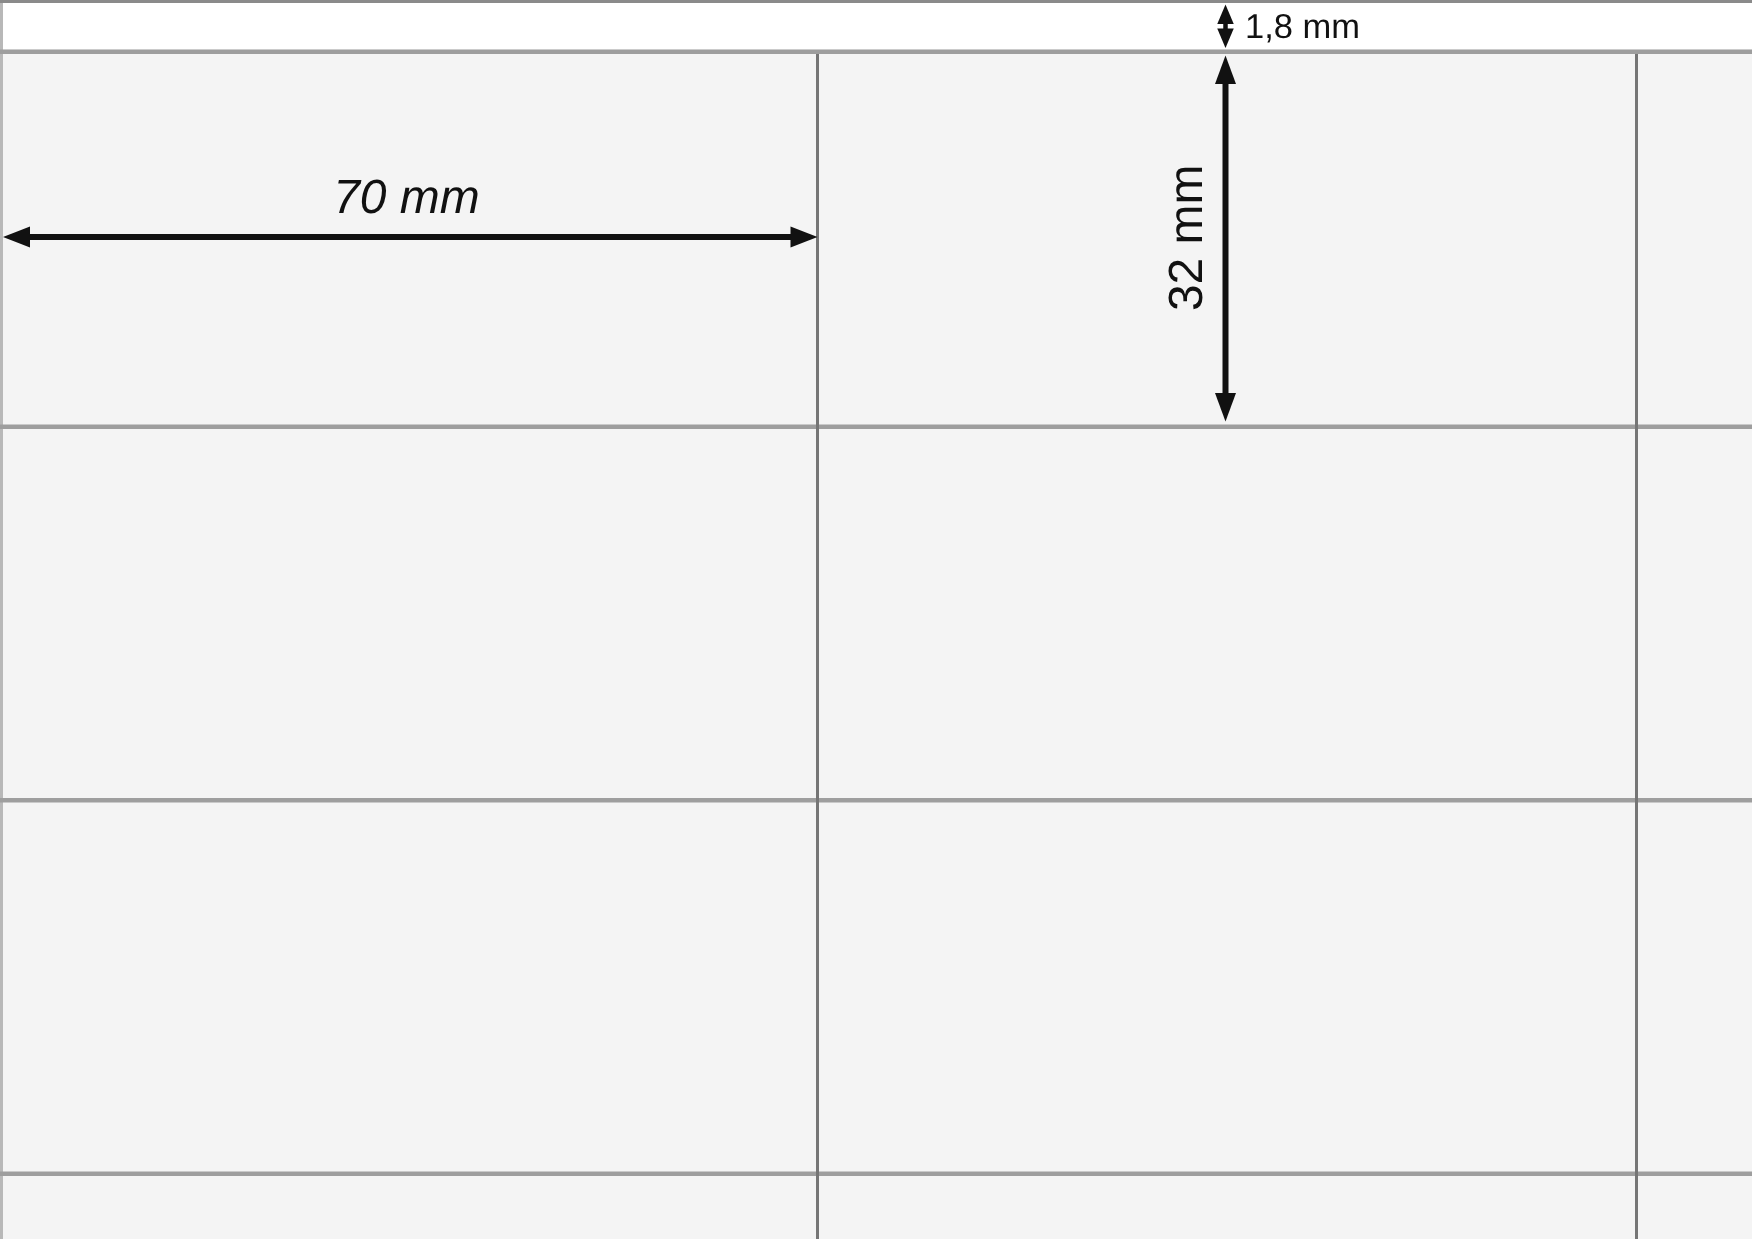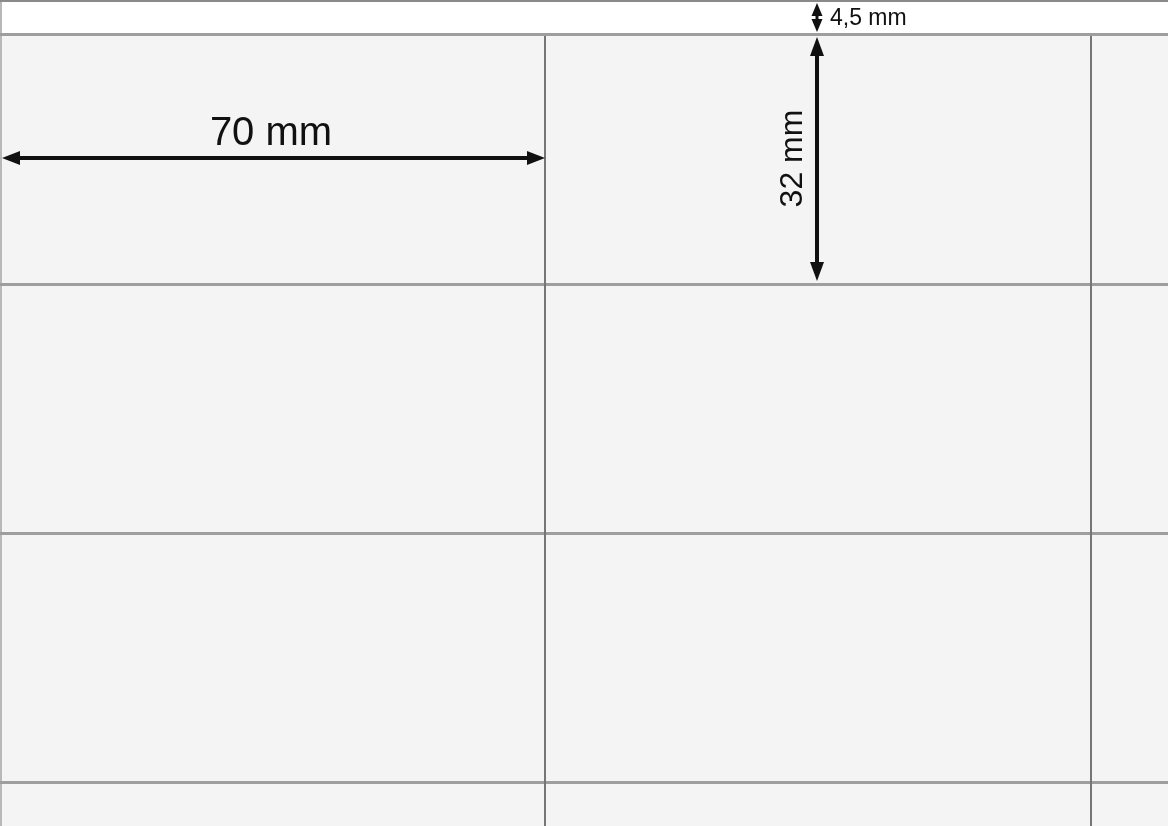--- a/index.html
+++ b/index.html
@@ -15,21 +15,21 @@
   .top-edge   { position: absolute; left: 0; top: 0; width: 100%; height: 2px; }
   .margin-strip { position: absolute; left: 0; top: 2px; width: 100%; height: 31px; }
   .grid-area  { position: absolute; left: 0; top: 33px; width: 100%; height: 793px; }
   .left-edge  { position: absolute; left: 0; top: 2px; bottom: 0; width: 2px; }
   .hline { position: absolute; left: 0; width: 100%; height: 3px; }
   .vline { position: absolute; top: 36px; bottom: 0; width: 2px; }
   .arrows { position: absolute; left: 0; top: 0; pointer-events: none; }
   .dim-label { position: absolute; font-weight: 400; }
   .dim-width {
     left: 151px; top: 114px; width: 240px;
-    text-align: center; font-size: 40px; line-height: 34px;
+    text-align: center; font-size: 32px; line-height: 34px; font-style: italic;
   }
   .dim-top-margin {
     left: 830px; top: 5px;
     font-size: 23px; line-height: 24px;
   }
   .dim-height {
     left: 731px; top: 142px; width: 120px; height: 33px;
     text-align: center; font-size: 32px; line-height: 33px;
     transform: rotate(-90deg);
     transform-origin: center center;
@@ -67,17 +67,17 @@
 
     <g>
       <line x1="817" y1="12" x2="817" y2="23" stroke="#111111" stroke-width="3"></line>
       <polygon points="817,3 811.5,16 822.5,16" fill="#111111"></polygon>
       <polygon points="817,32 811.5,19 822.5,19" fill="#111111"></polygon>
     </g>
   </svg>
 
   <div class="dim-label dim-width">70 mm</div>
 
-  <div class="dim-label dim-top-margin">4,5 mm</div>
+  <div class="dim-label dim-top-margin">1,8 mm</div>
 
   <div class="dim-label dim-height">32 mm</div>
 
 </div>
 
 </body></html>

